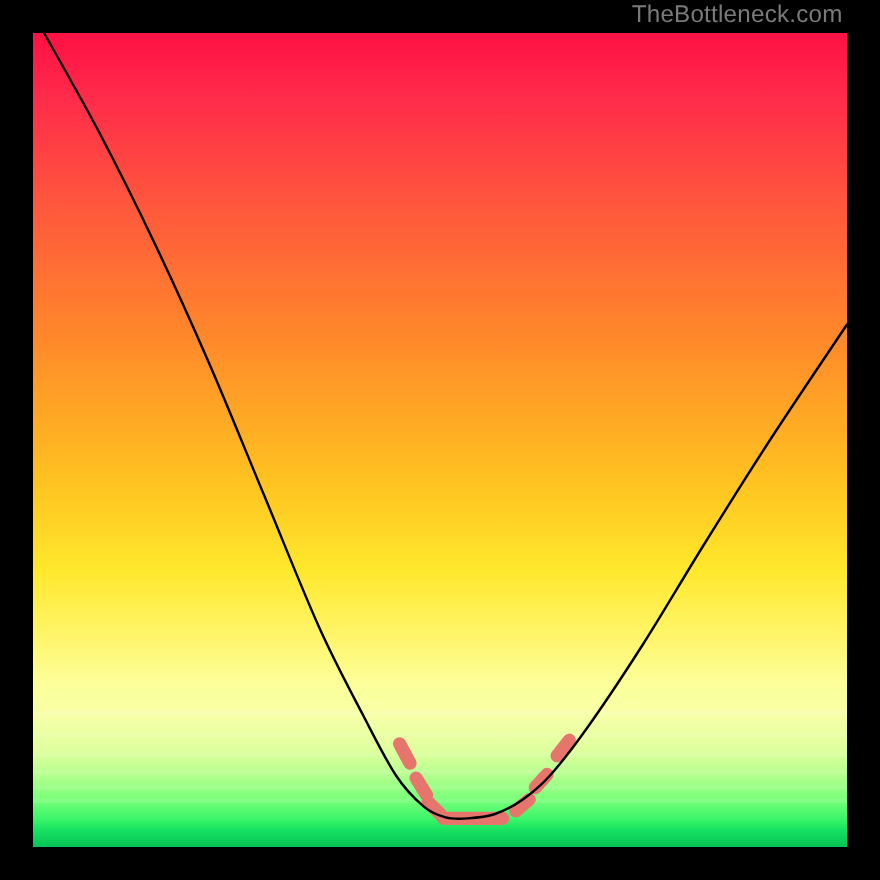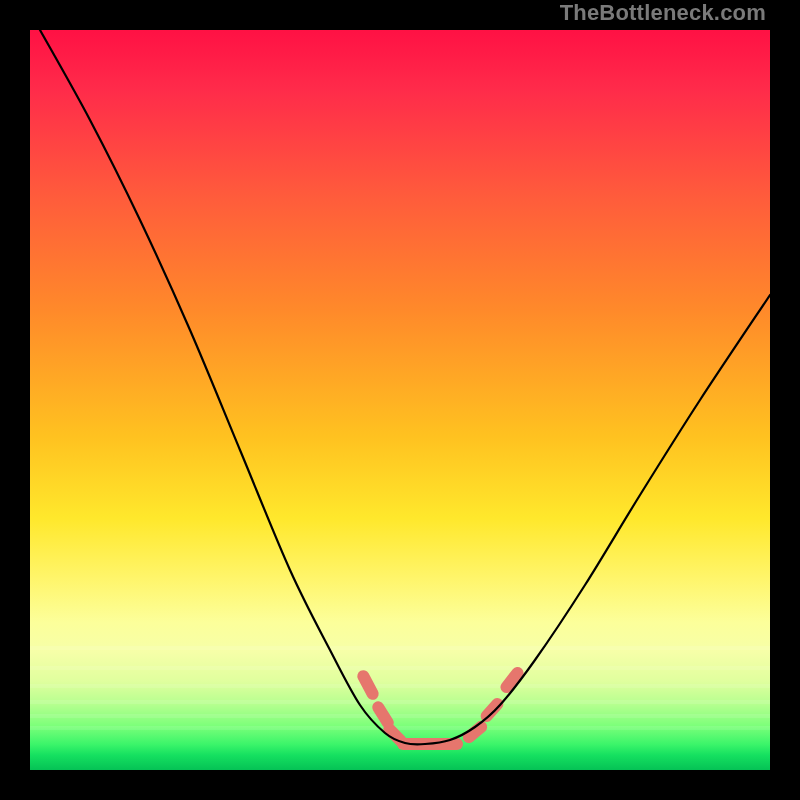--- a/index.html
+++ b/index.html
@@ -56,21 +56,21 @@
     background: rgba(255,255,255,0.10);
     height: 4px;
   }
   .watermark {
     position: absolute;
     top: 0;
     right: 34px;
     color: #7a7a7a;
     font-size: 22px;
     letter-spacing: 0.2px;
-    font-weight: 700;
+    font-weight: 400;
     white-space: nowrap;
     text-align: right;
   }
   svg.curve {
     position: absolute;
     top: 0; left: 0;
     width: 100%; height: 100%;
     overflow: visible;
   }
   .curve path.main {

